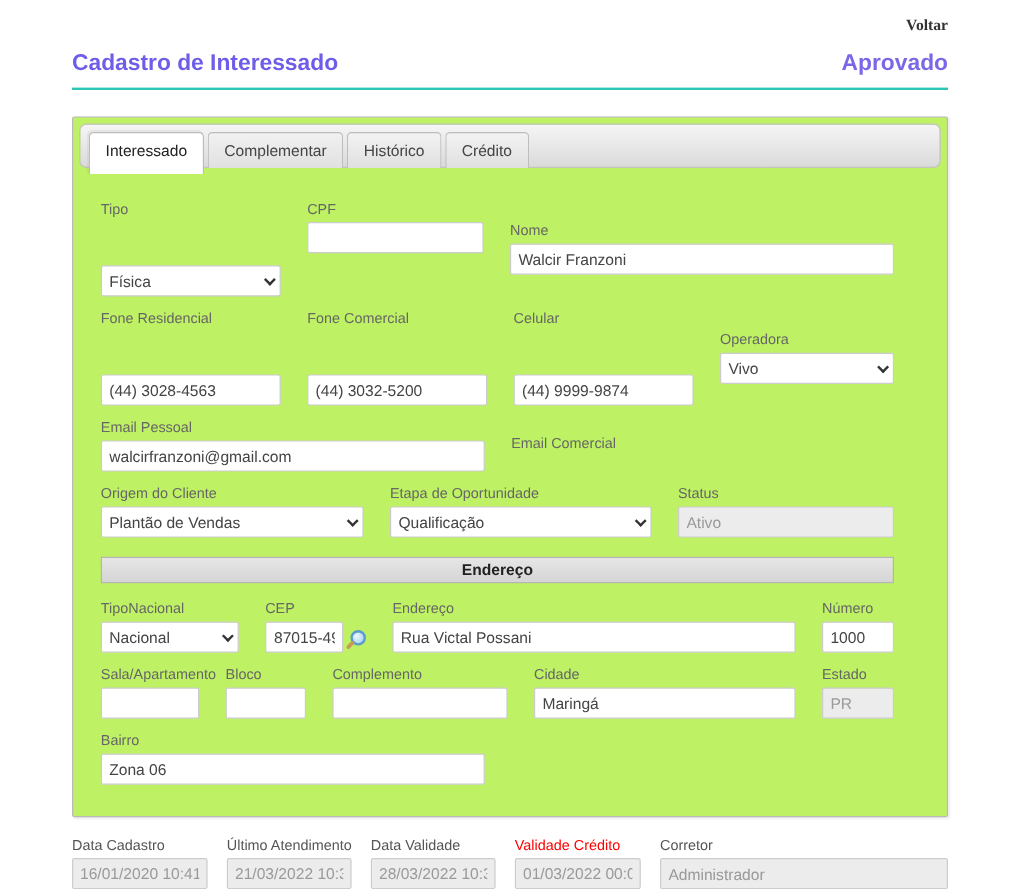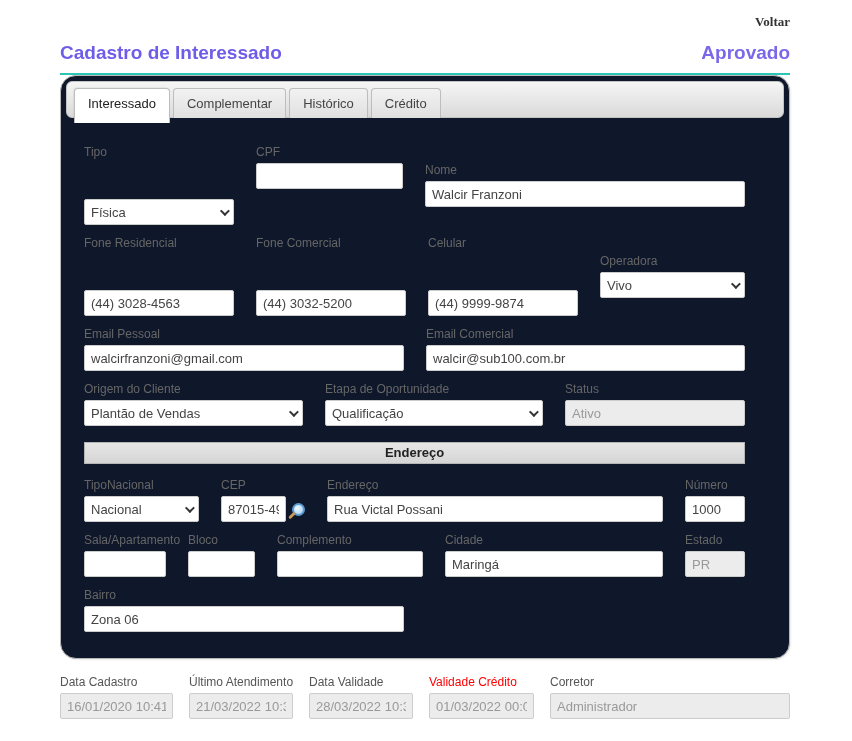--- a/index.html
+++ b/index.html
@@ -26,23 +26,24 @@
   .header-row {
     display:flex; justify-content:space-between; align-items:flex-end;
     margin-top:8px;
   }
   .page-title { font-size:19px; font-weight:bold; color:#6d5de8; }
   .approval-status { font-size:19px; font-weight:bold; color:#7a68e8; }
   .teal-rule { border:none; border-top:2px solid #2cc5b6; margin-top:9px; }
 
   
   .panel {
+    margin-top:22px;
     border:1px solid #b9b9b9;
-    border-radius:16px;
-    background:#0f172a;
+    border-radius:2px;
+    background:#bef264;
     box-shadow:1px 1px 2px rgba(0,0,0,0.08);
   }
   .tabstrip {
     margin:5px;
     height:37px;
     background:linear-gradient(#f5f5f5,#dadada);
     border:1px solid #c3c3c3;
     border-radius:6px;
     display:flex;
     align-items:flex-end;
@@ -228,21 +229,20 @@
         </div>
       </div>
 
       <div class="frow">
         <div class="field w320">
           <label>Email Pessoal</label>
           <input class="tbox" value="walcirfranzoni@gmail.com" style="">
         </div>
         <div class="field grow">
           <label>Email Comercial</label>
-          <input class="tbox" value="walcir@sub100.com.br" style="">
         </div>
       </div>
 
       <div class="frow">
         <div class="field w219">
           <label>Origem do Cliente</label>
           <div class="selbox">
             <span>Plantão de Vendas</span>
             <span class="chev"></span>
           </div>

